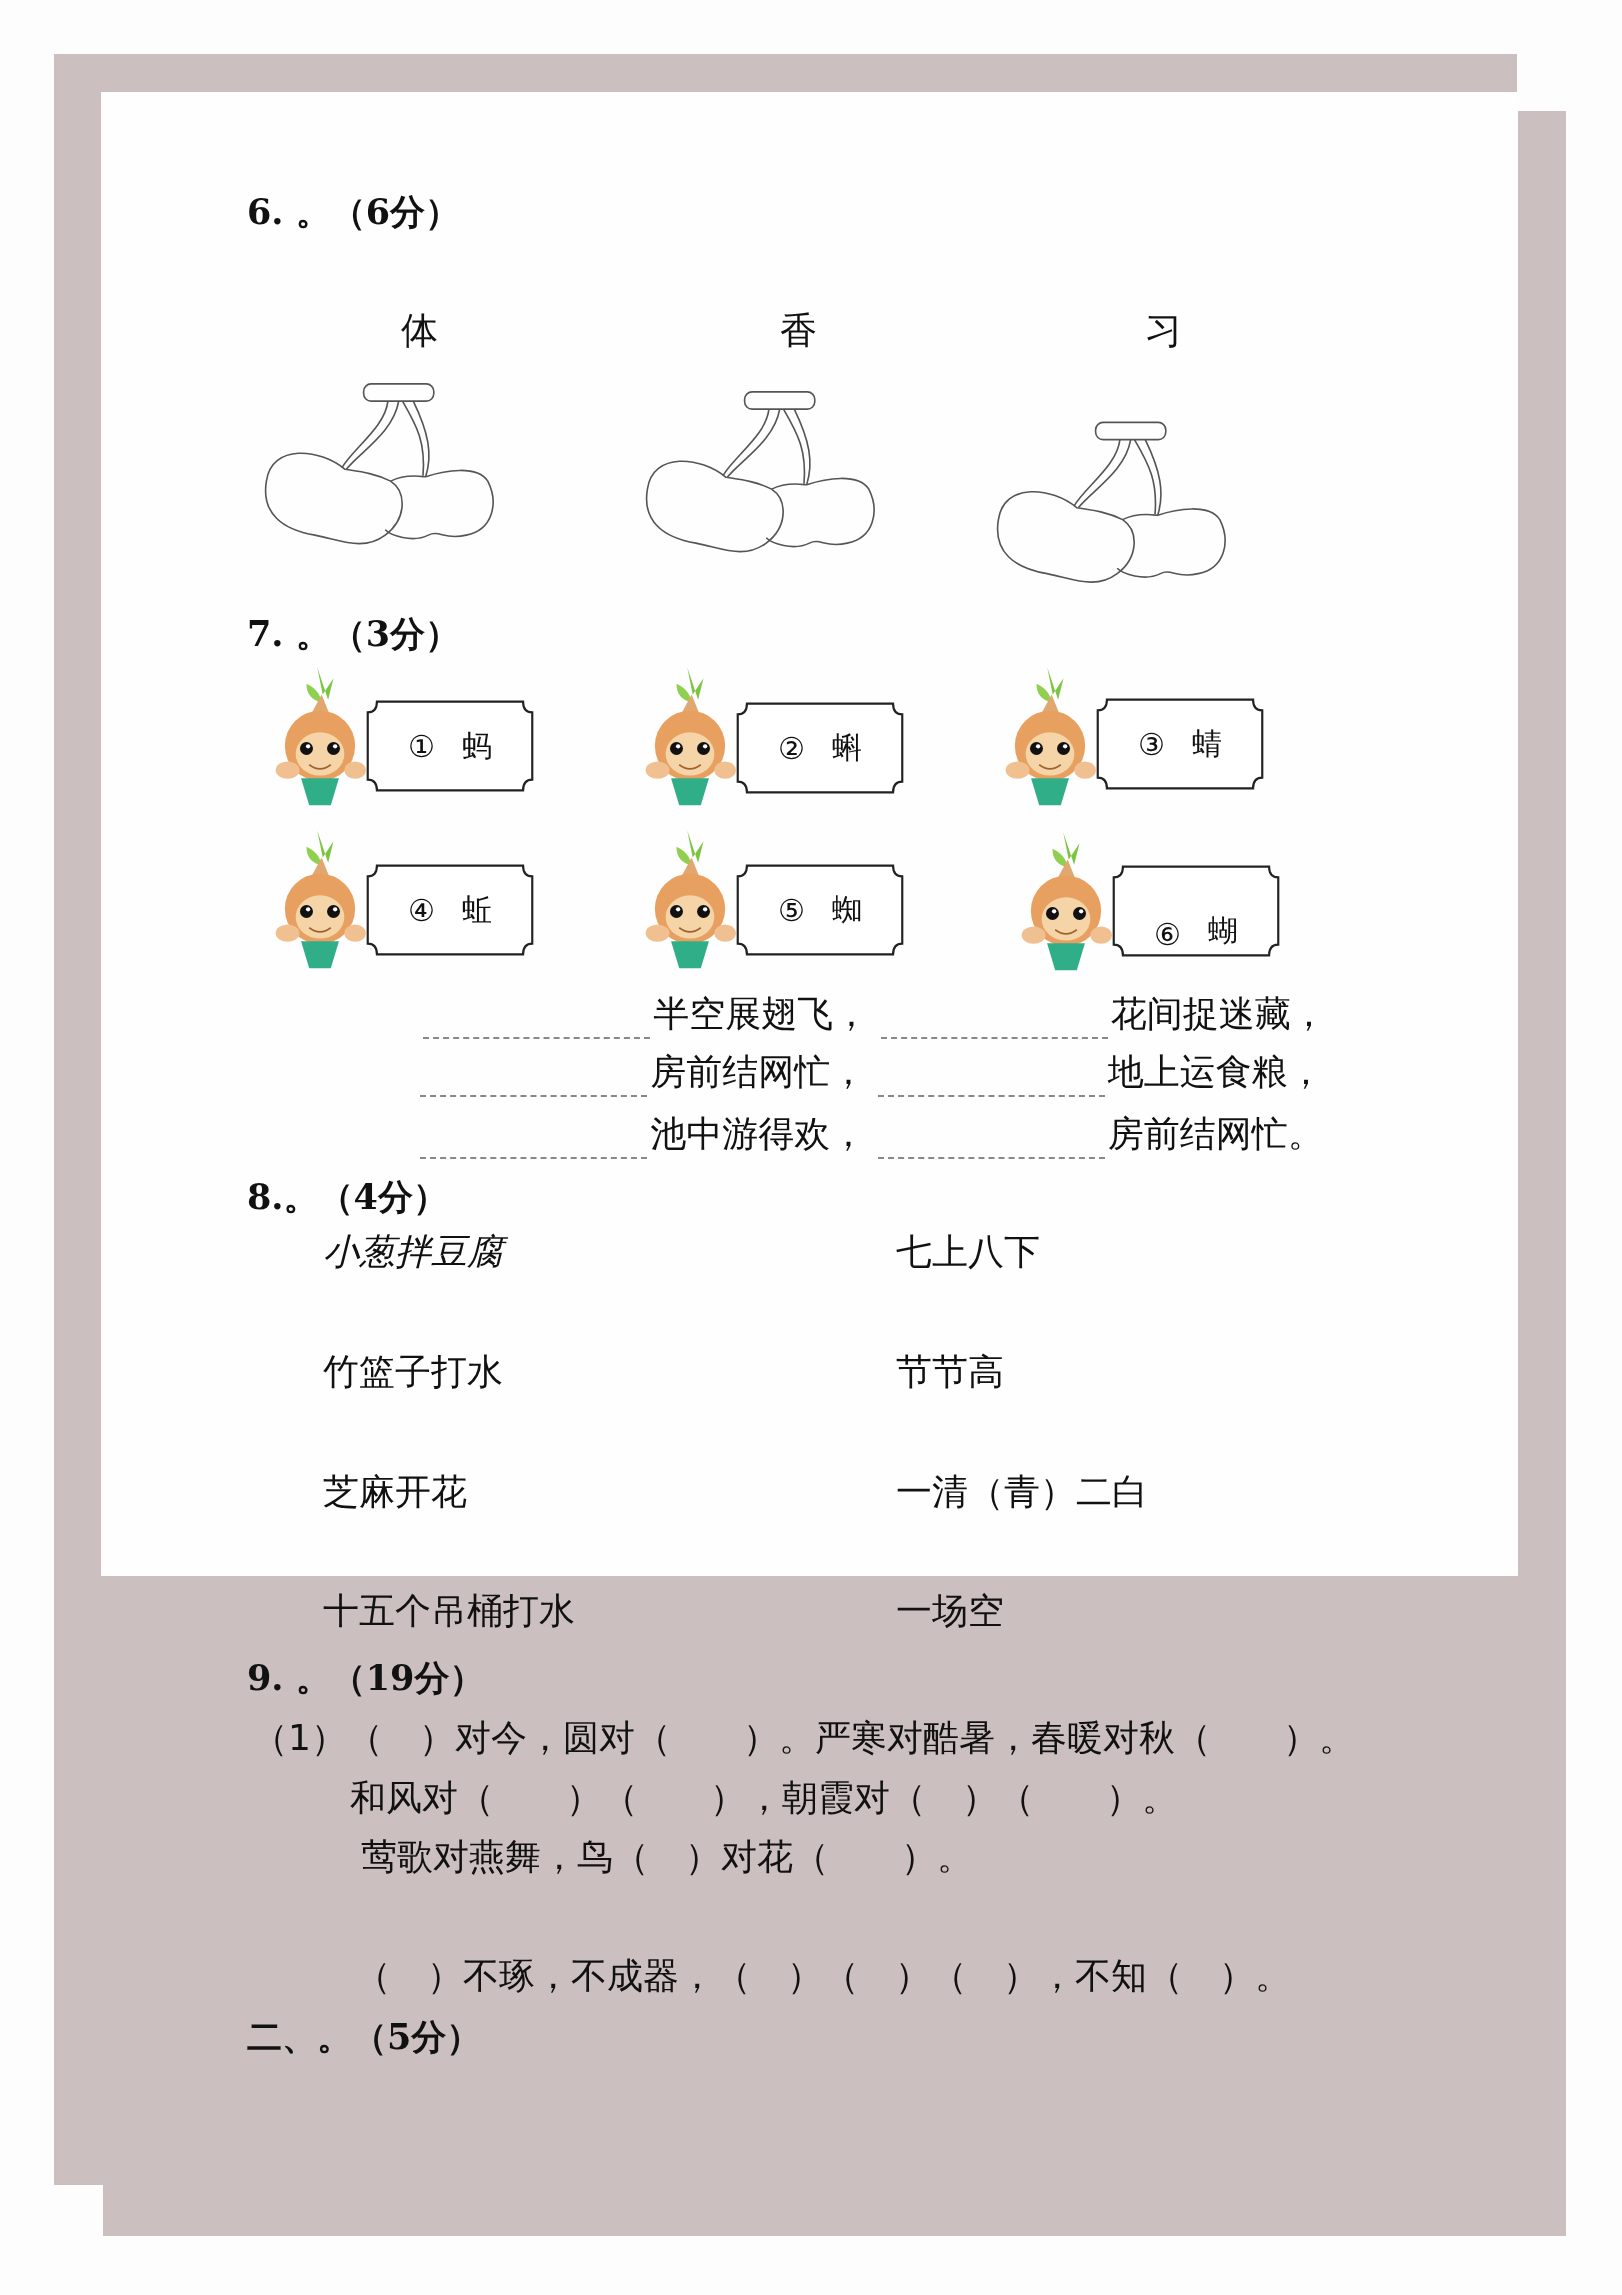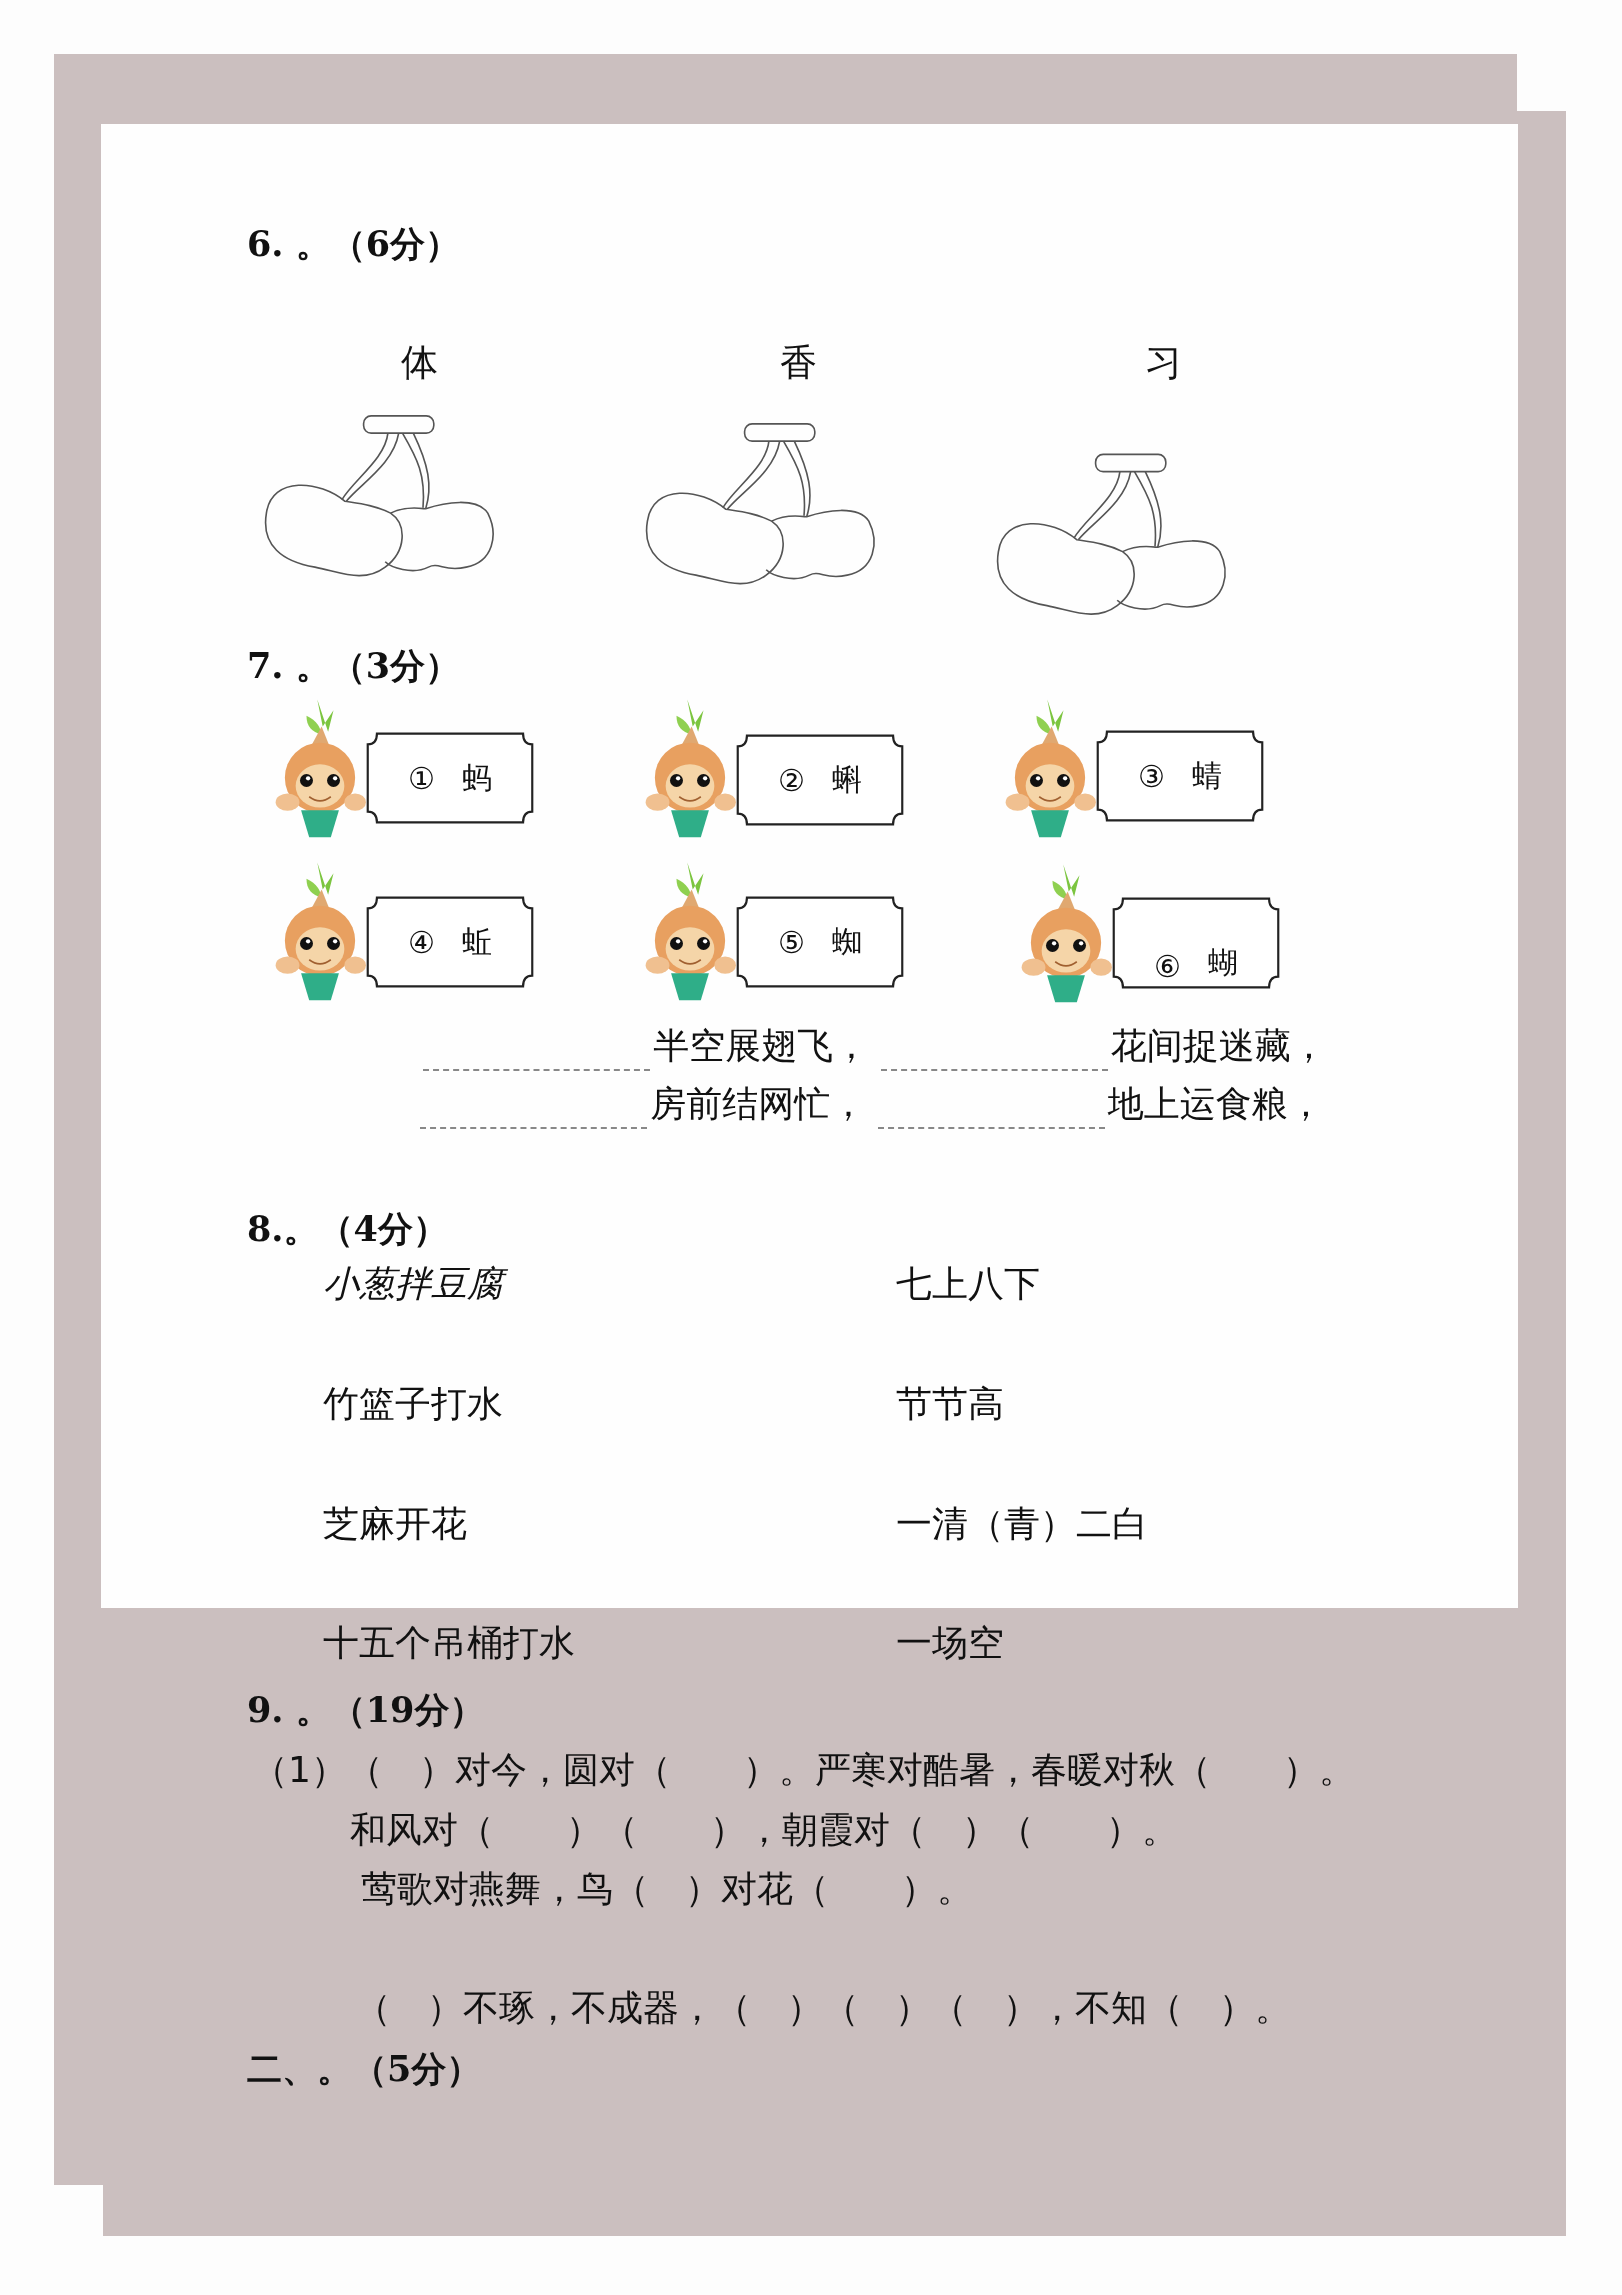--- a/index.html
+++ b/index.html
@@ -1,20 +1,20 @@
 <!DOCTYPE html>
 <html style="font-size:8.7px"><head>
 <meta charset="utf-8">
 <style>
   html, body { margin:0; padding:0; }
   body { width:1622px; height:2295px; background:#fdfdfd; position:relative; overflow:hidden;
          font-family:"DejaVu Serif","Liberation Serif",serif; color:#111; }
   .frame-back { position:absolute; left:54px; top:54px; width:1463px; height:2131px; background:#cbbfbf; }
   .frame-shadow { position:absolute; left:103px; top:111px; width:1463px; height:2125px; background:#cbbfbf; }
-  .page { position:absolute; left:101px; top:124px; width:1417px; height:1484px; background:#fefefe; }
+  .page { position:absolute; left:101px; top:92px; width:1417px; height:1484px; background:#fefefe; }
   .abs { position:absolute; }
   .heading { font-family:"DejaVu Serif","Liberation Serif",serif; font-weight:bold; font-size:35px; white-space:nowrap; }
   .cn { font-family:"DejaVu Sans","Liberation Sans",sans-serif; font-size:36px; white-space:nowrap; }
   .cherry-char { font-family:"DejaVu Serif",serif; font-size:37px; }
   .card { position:absolute; width:168px; height:92px; }
   .card svg { position:absolute; left:0; top:0; }
   .card .label { position:absolute; left:0; top:0; width:168px; height:92px; display:flex; align-items:center; justify-content:center;
                  font-family:"DejaVu Sans",sans-serif; font-size:30px; gap:27px; }
   .mascot { position:absolute; width:92px; height:146px; }
   .blank { display:inline-block; width:227px; border-bottom:2.7px dashed #888; height:30px; vertical-align:bottom; margin-right:3.2px; }
@@ -232,20 +232,24 @@
   </div>
 
   <div class="abs cn" style="left:322px; top:898px;">
     <span class="blank"></span><span>半空展翅飞，</span>
     <span class="blank"></span><span>花间捉迷藏，</span>
   </div>
   <div class="abs cn" style="left:319px; top:956px;">
     <span class="blank"></span><span>房前结网忙，</span>
     <span class="blank"></span><span>地上运食粮，</span>
   </div>
+  <div class="abs cn" style="left:319px; top:1018px;">
+    <span class="blank"></span><span>池中游得欢，</span>
+    <span class="blank"></span><span>房前结网忙。</span>
+  </div>
 
   <div class="abs heading" style="left:146px; top:1082px;">8.。（4分）</div>
   <div class="abs cn" style="left:222px; top:1136px;font-style:italic;">小葱拌豆腐</div>
   <div class="abs cn" style="left:222px; top:1256px;">竹篮子打水</div>
   <div class="abs cn" style="left:222px; top:1376px;">芝麻开花</div>
   <div class="abs cn" style="left:222px; top:1495px;">十五个吊桶打水</div>
   <div class="abs cn" style="left:795px; top:1136px;">七上八下</div>
   <div class="abs cn" style="left:795px; top:1256px;">节节高</div>
   <div class="abs cn" style="left:795px; top:1376px;">一清（青）二白</div>
   <div class="abs cn" style="left:795px; top:1495px;">一场空</div>

